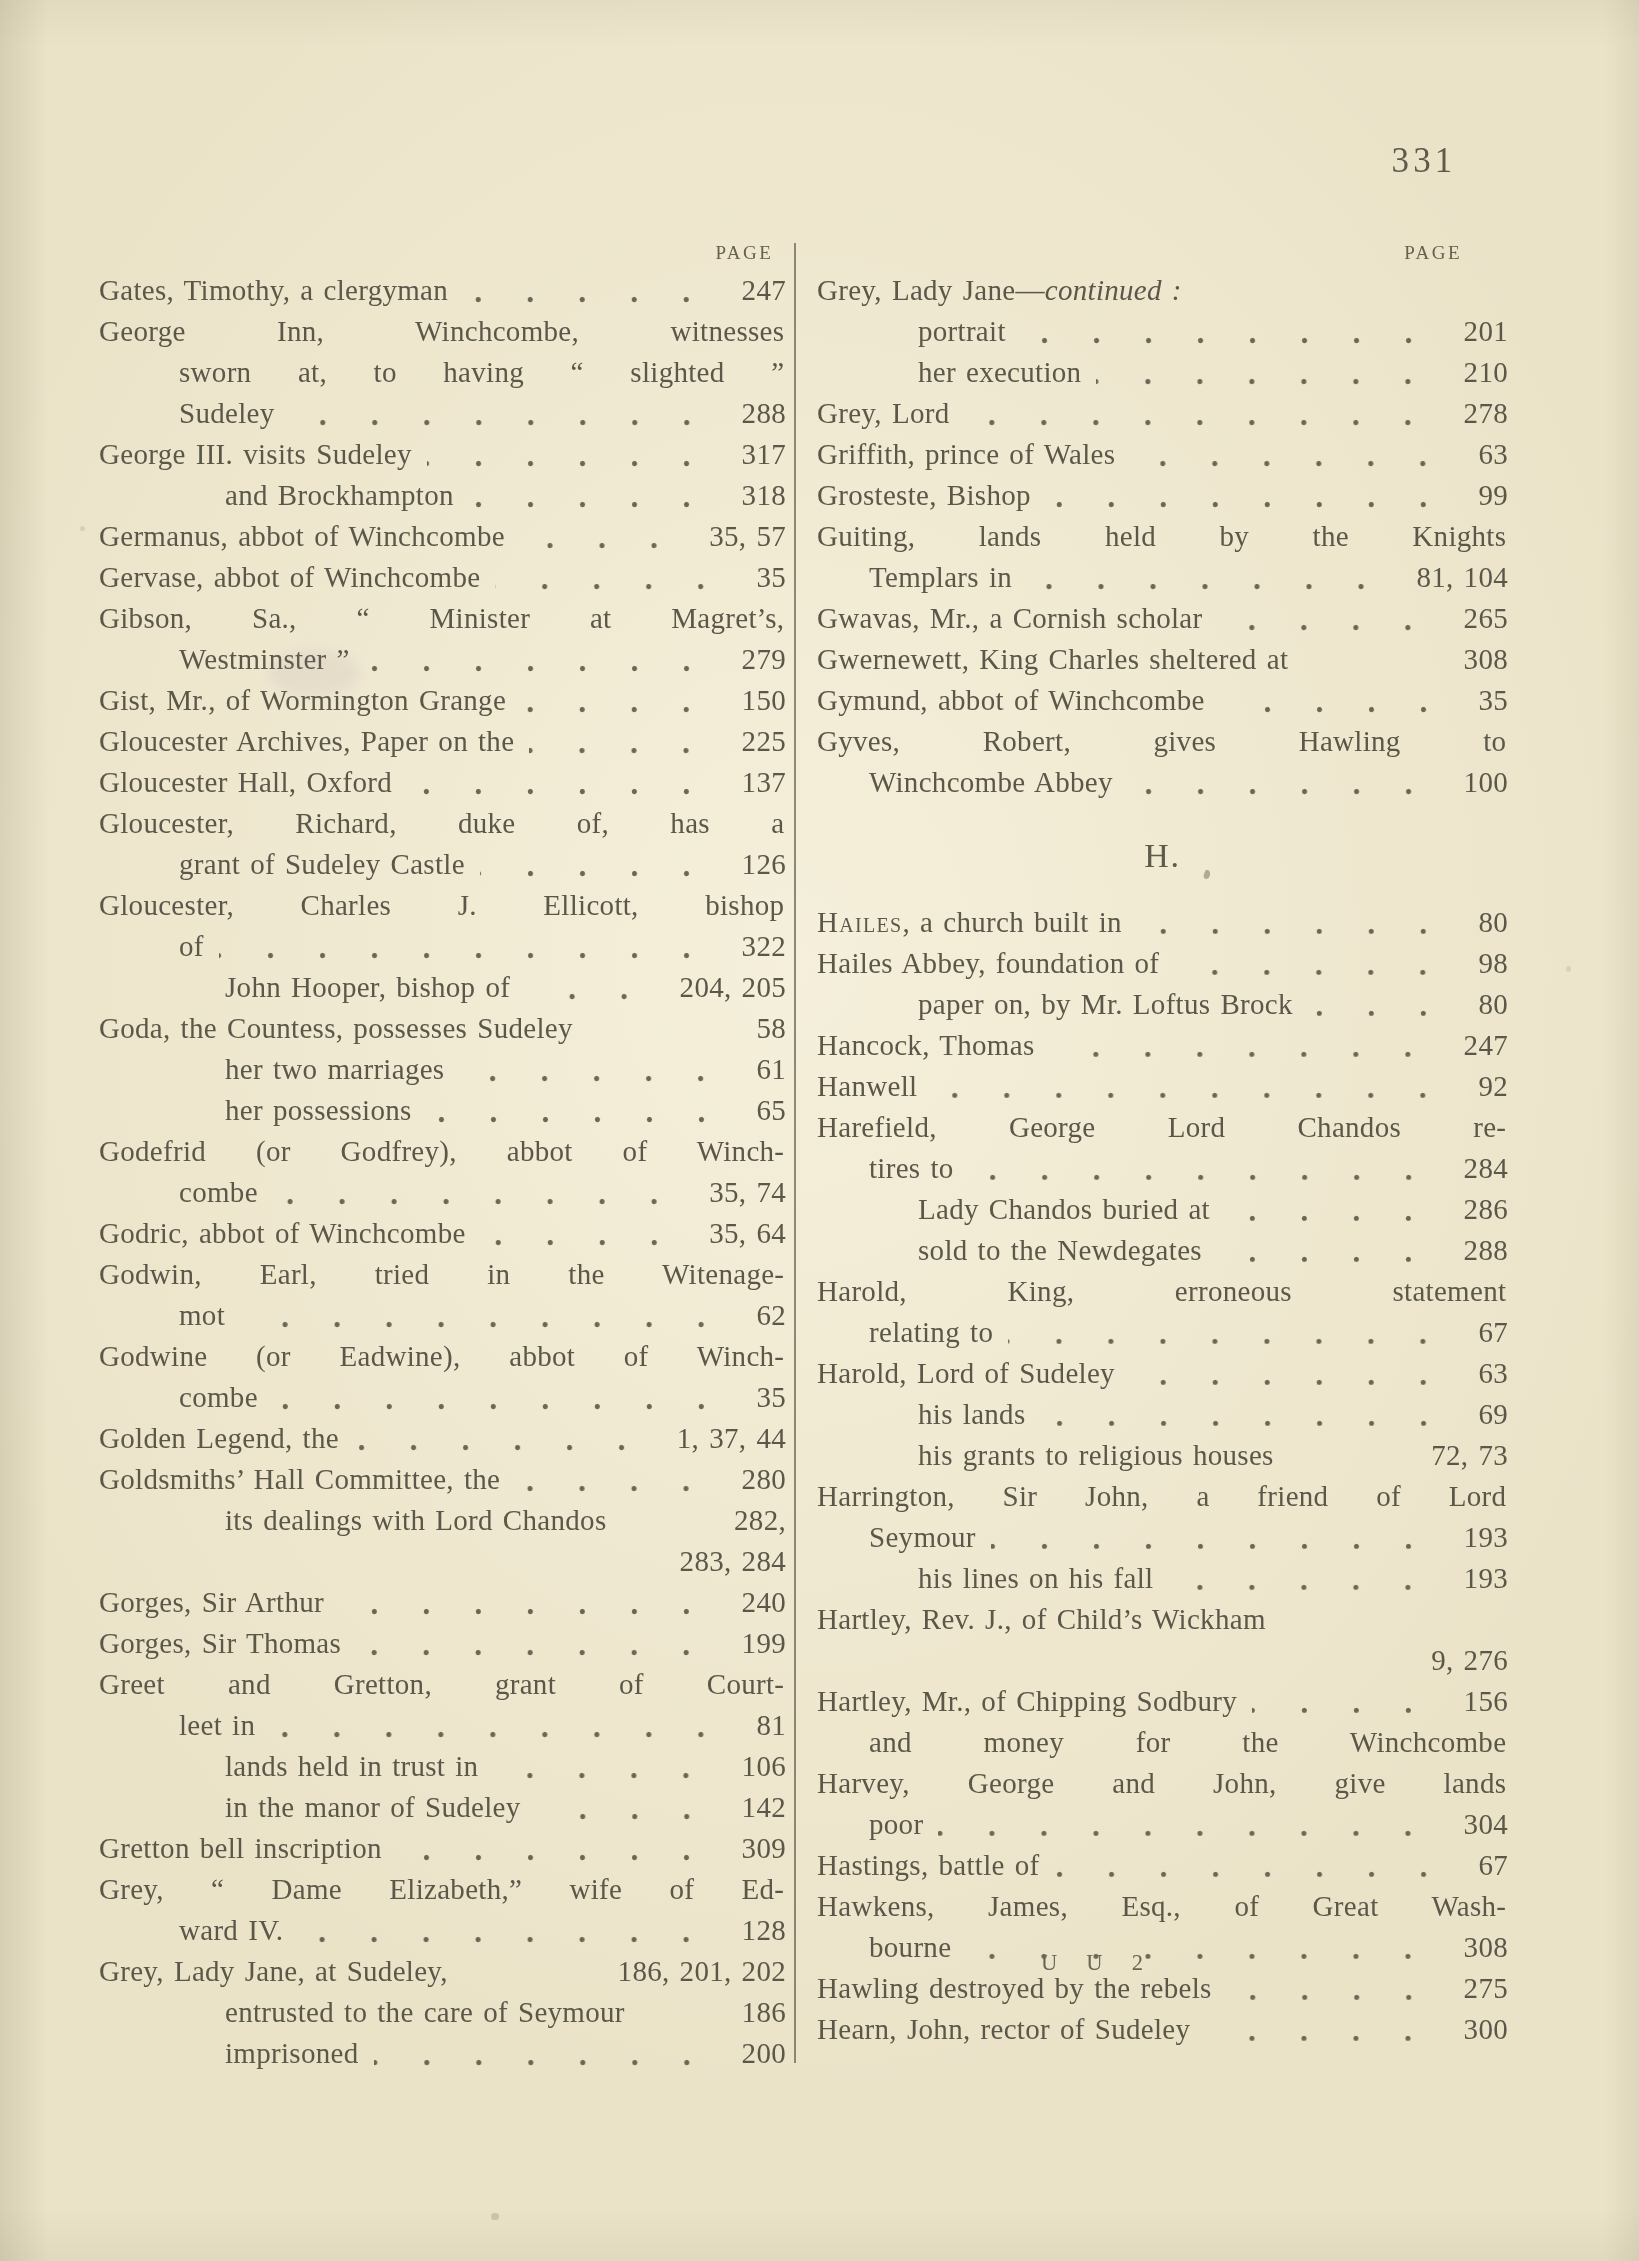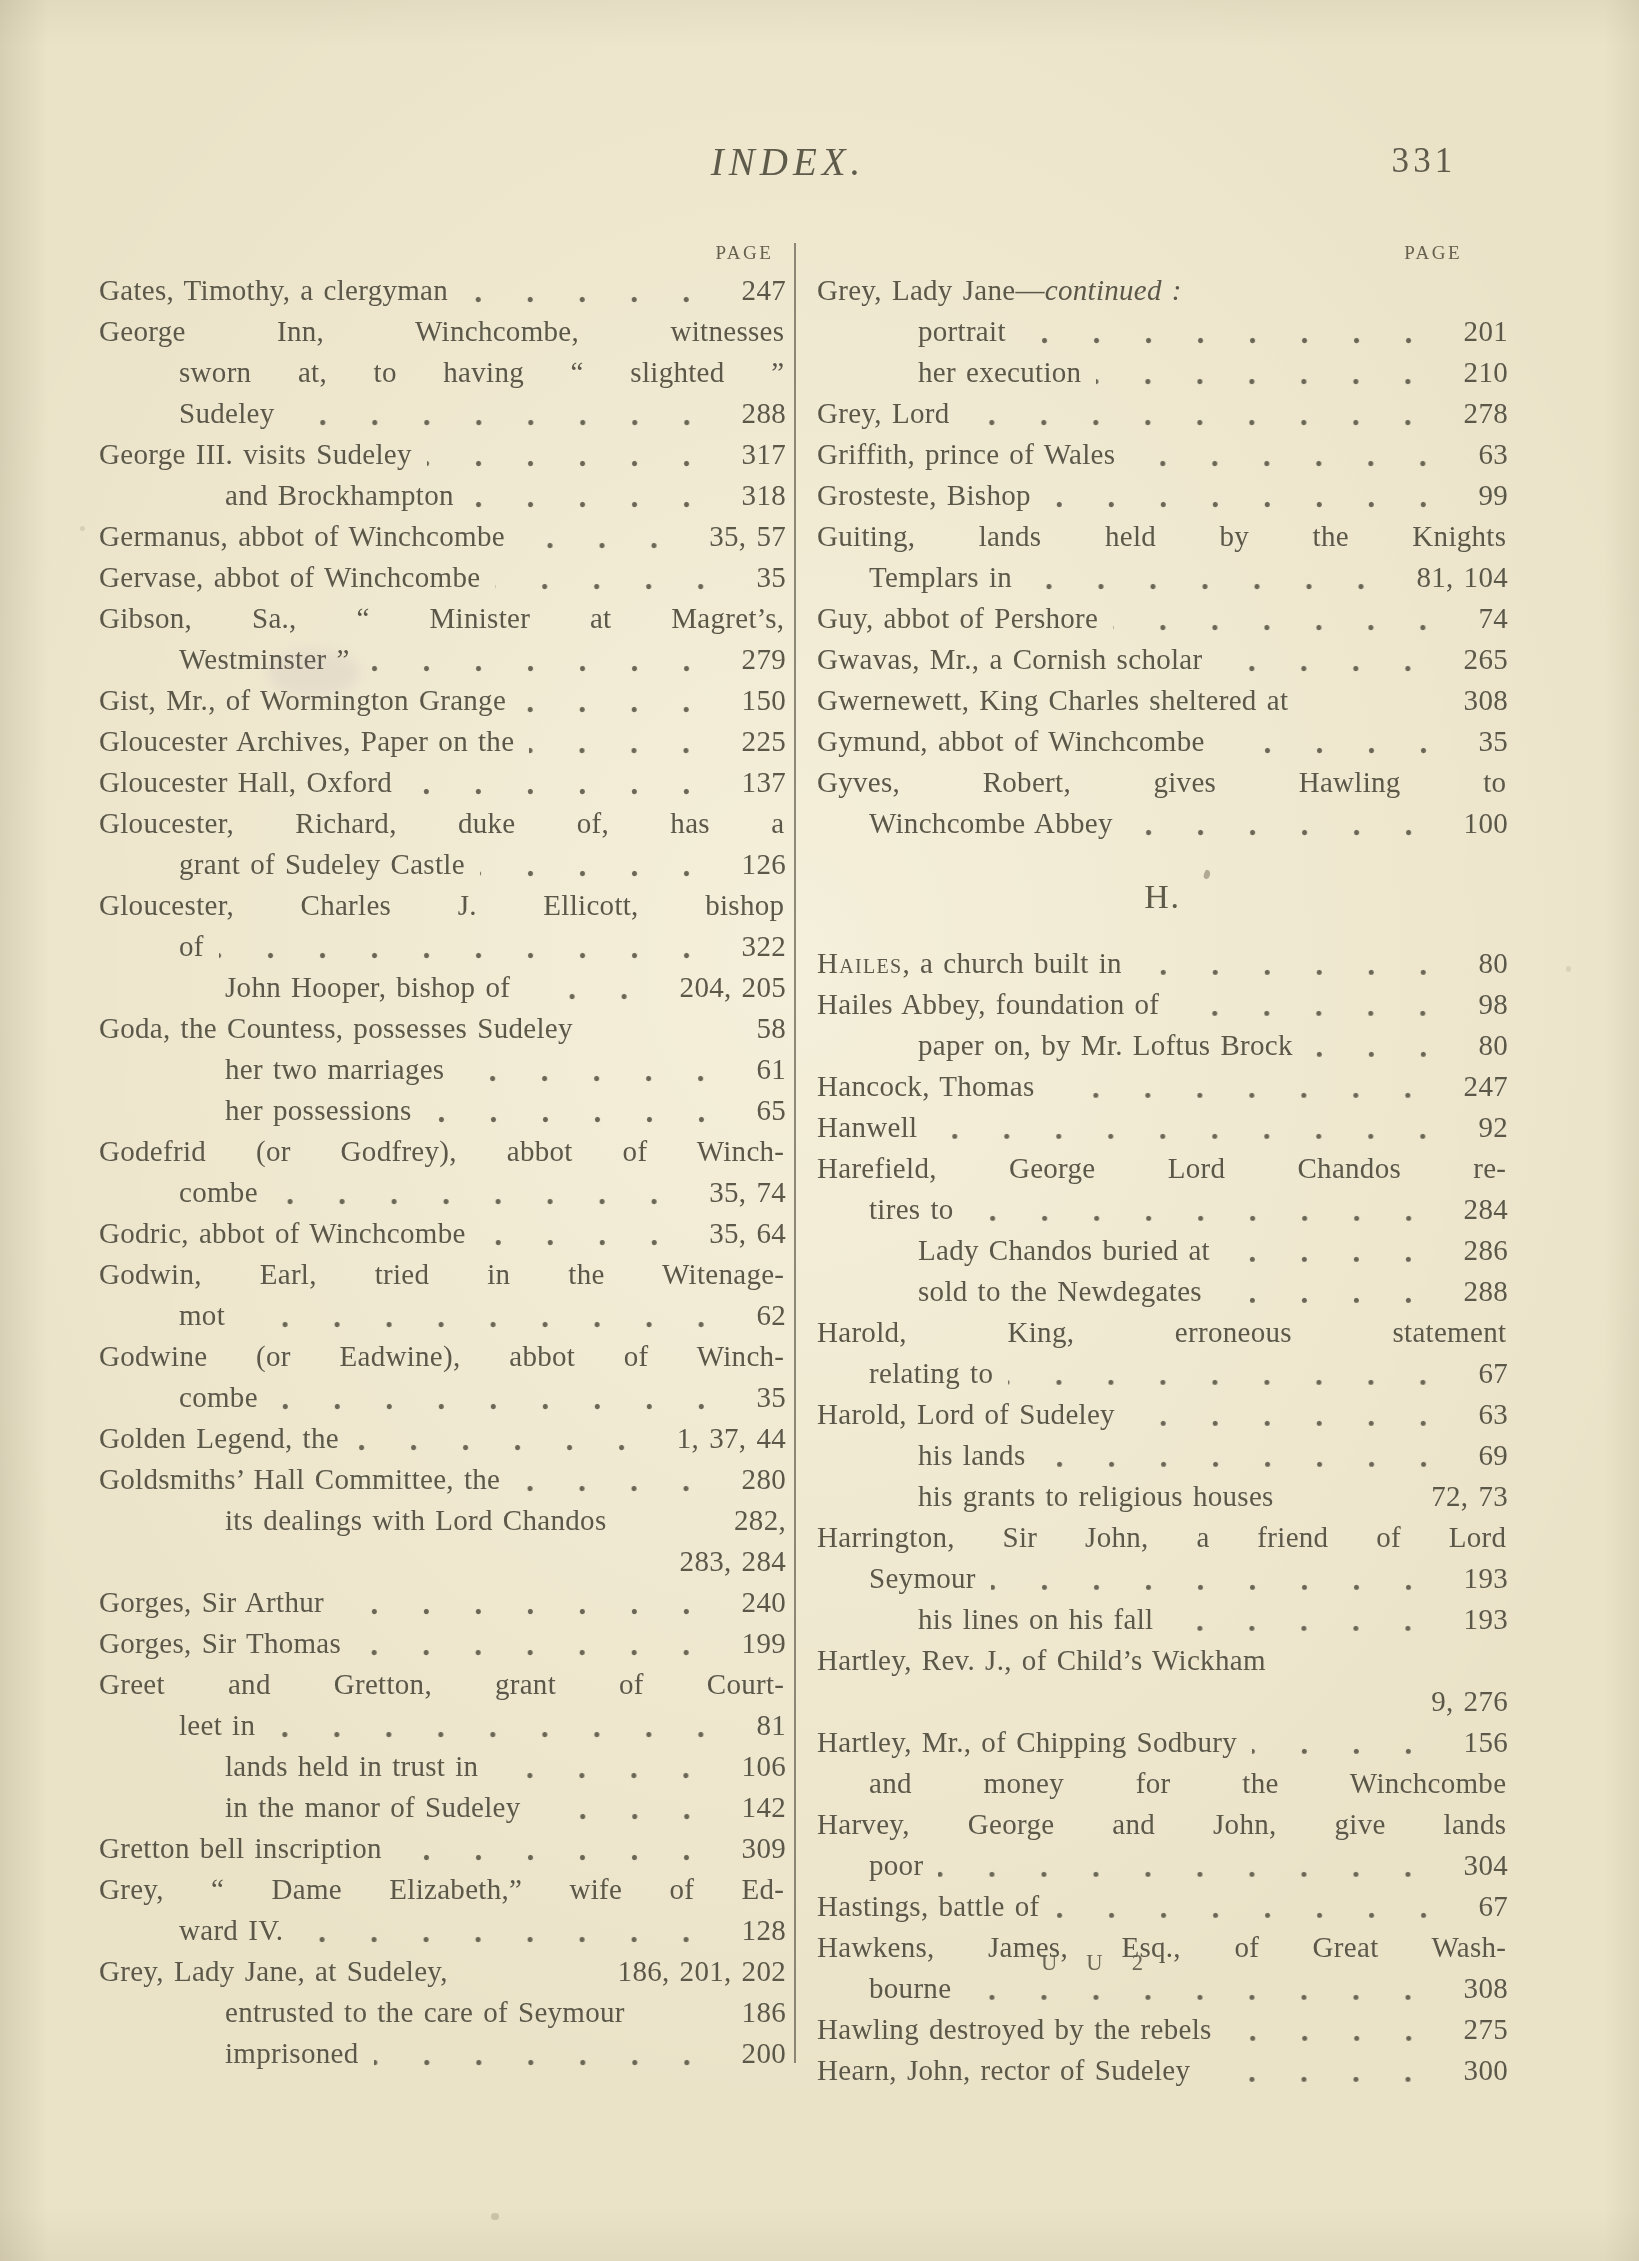--- a/index.html
+++ b/index.html
@@ -61,21 +61,20 @@
   #speck4{left:1566px;top:966px;width:5px;height:5.9px;opacity:.3;}
   #stain{
     position:absolute;left:268px;top:650px;width:92px;height:46px;border-radius:50%;
     background:rgba(145,115,160,.10);filter:blur(5.9px);
   }
 </style>
 </head>
 <body>
 
 <div class="paper">
-  <div id="title">INDEX.</div>
   <div id="folio">331</div>
   <div id="divider"></div>
 
   <div class="col col0" id="col-left">
     <div class="page-head">PAGE</div>
     <div class="lines">
         <div class="line i0">
           <span class="txt">Gates, Timothy, a clergyman</span>
           <span class="leader dots"></span>
           <span class="pg">247</span>
@@ -310,25 +309,20 @@
           <span class="leader dots"></span>
           <span class="pg">99</span>
         </div>
         <div class="line i0">
           <span class="txt j">Guiting, lands held by the Knights</span>
         </div>
         <div class="line i1">
           <span class="txt">Templars in</span>
           <span class="leader dots"></span>
           <span class="pg">81, 104</span>
-        </div>
-        <div class="line i0">
-          <span class="txt">Guy, abbot of Pershore</span>
-          <span class="leader dots"></span>
-          <span class="pg">74</span>
         </div>
         <div class="line i0">
           <span class="txt">Gwavas, Mr., a Cornish scholar</span>
           <span class="leader dots"></span>
           <span class="pg">265</span>
         </div>
         <div class="line i0">
           <span class="txt">Gwernewett, King Charles sheltered at</span>
           <span class="leader"></span>
           <span class="pg">308</span>

